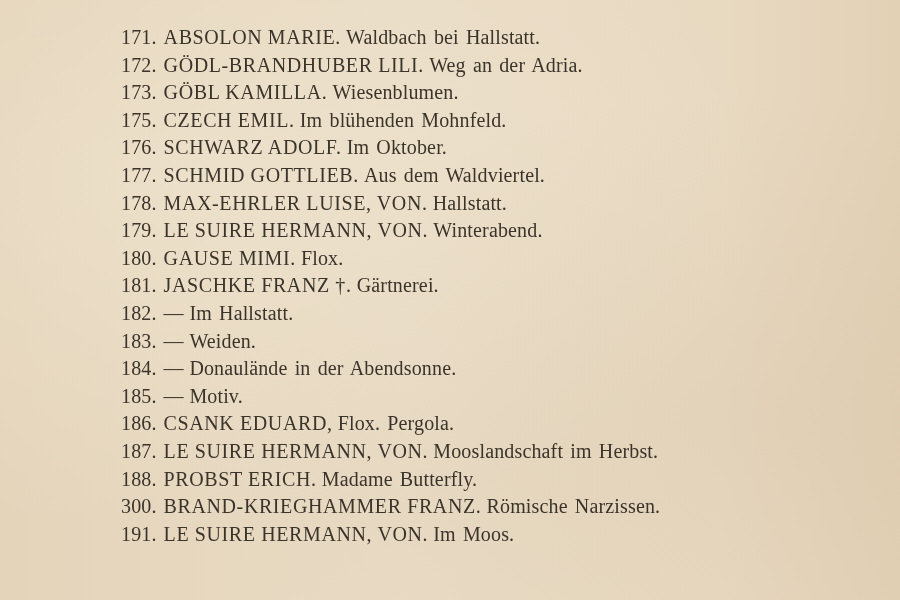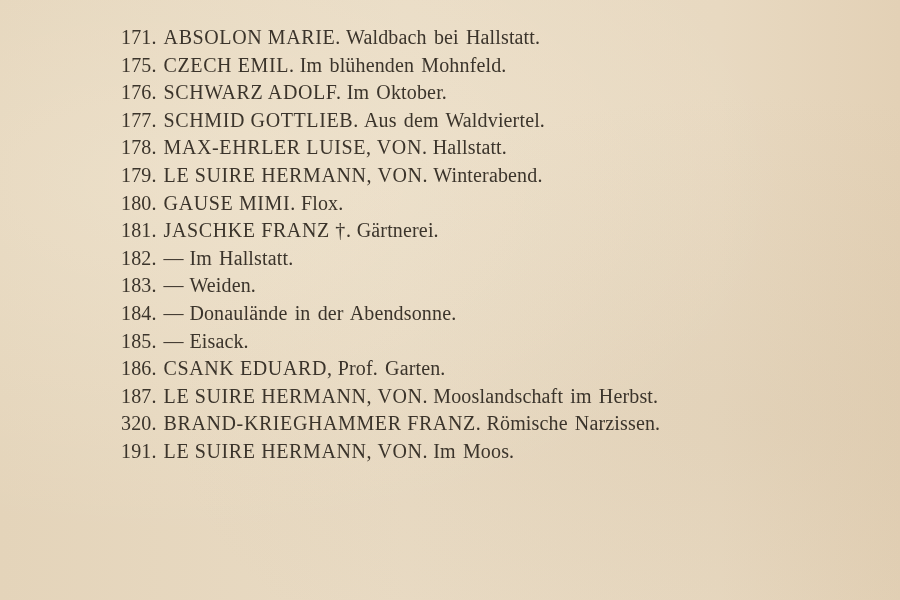--- a/index.html
+++ b/index.html
@@ -53,29 +53,32 @@
     .title {
       word-spacing: 2px;
     }
   </style>
 </head>
 <body>
 
 <div class="page">
   <ul class="catalog-list">
     <li class="entry"><span class="num">171.</span><span class="artist">ABSOLON MARIE.</span> <span class="title">Waldbach bei Hallstatt.</span></li>
+    <li class="entry"><span class="num">172.</span><span class="artist">GÖDL-BRANDHUBER LILI.</span> <span class="title">Weg an der Adria.</span></li>
+    <li class="entry"><span class="num">173.</span><span class="artist">GÖBL KAMILLA.</span> <span class="title">Wiesenblumen.</span></li>
     <li class="entry"><span class="num">175.</span><span class="artist">CZECH EMIL.</span> <span class="title">Im blühenden Mohnfeld.</span></li>
     <li class="entry"><span class="num">176.</span><span class="artist">SCHWARZ ADOLF.</span> <span class="title">Im Oktober.</span></li>
     <li class="entry"><span class="num">177.</span><span class="artist">SCHMID GOTTLIEB.</span> <span class="title">Aus dem Waldviertel.</span></li>
     <li class="entry"><span class="num">178.</span><span class="artist">MAX-EHRLER LUISE, VON.</span> <span class="title">Hallstatt.</span></li>
     <li class="entry"><span class="num">179.</span><span class="artist">LE SUIRE HERMANN, VON.</span> <span class="title">Winterabend.</span></li>
     <li class="entry"><span class="num">180.</span><span class="artist">GAUSE MIMI.</span> <span class="title">Flox.</span></li>
     <li class="entry"><span class="num">181.</span><span class="artist">JASCHKE FRANZ †.</span> <span class="title">Gärtnerei.</span></li>
     <li class="entry"><span class="num">182.</span><span class="artist">—</span> <span class="title">Im Hallstatt.</span></li>
     <li class="entry"><span class="num">183.</span><span class="artist">—</span> <span class="title">Weiden.</span></li>
     <li class="entry"><span class="num">184.</span><span class="artist">—</span> <span class="title">Donaulände in der Abendsonne.</span></li>
-    <li class="entry"><span class="num">185.</span><span class="artist">—</span> <span class="title">Eisack.</span></li>
-    <li class="entry"><span class="num">186.</span><span class="artist">CSANK EDUARD,</span> <span class="title">Prof. Garten.</span></li>
+    <li class="entry"><span class="num">185.</span><span class="artist">—</span> <span class="title">Motiv.</span></li>
+    <li class="entry"><span class="num">186.</span><span class="artist">CSANK EDUARD,</span> <span class="title">Flox. Pergola.</span></li>
     <li class="entry"><span class="num">187.</span><span class="artist">LE SUIRE HERMANN, VON.</span> <span class="title">Mooslandschaft im Herbst.</span></li>
-    <li class="entry"><span class="num">320.</span><span class="artist">BRAND-KRIEGHAMMER FRANZ.</span> <span class="title">Römische Narzissen.</span></li>
+    <li class="entry"><span class="num">188.</span><span class="artist">PROBST ERICH.</span> <span class="title">Madame Butterfly.</span></li>
+    <li class="entry"><span class="num">300.</span><span class="artist">BRAND-KRIEGHAMMER FRANZ.</span> <span class="title">Römische Narzissen.</span></li>
     <li class="entry"><span class="num">191.</span><span class="artist">LE SUIRE HERMANN, VON.</span> <span class="title">Im Moos.</span></li>
   </ul>
 </div>
 
 </body></html>

